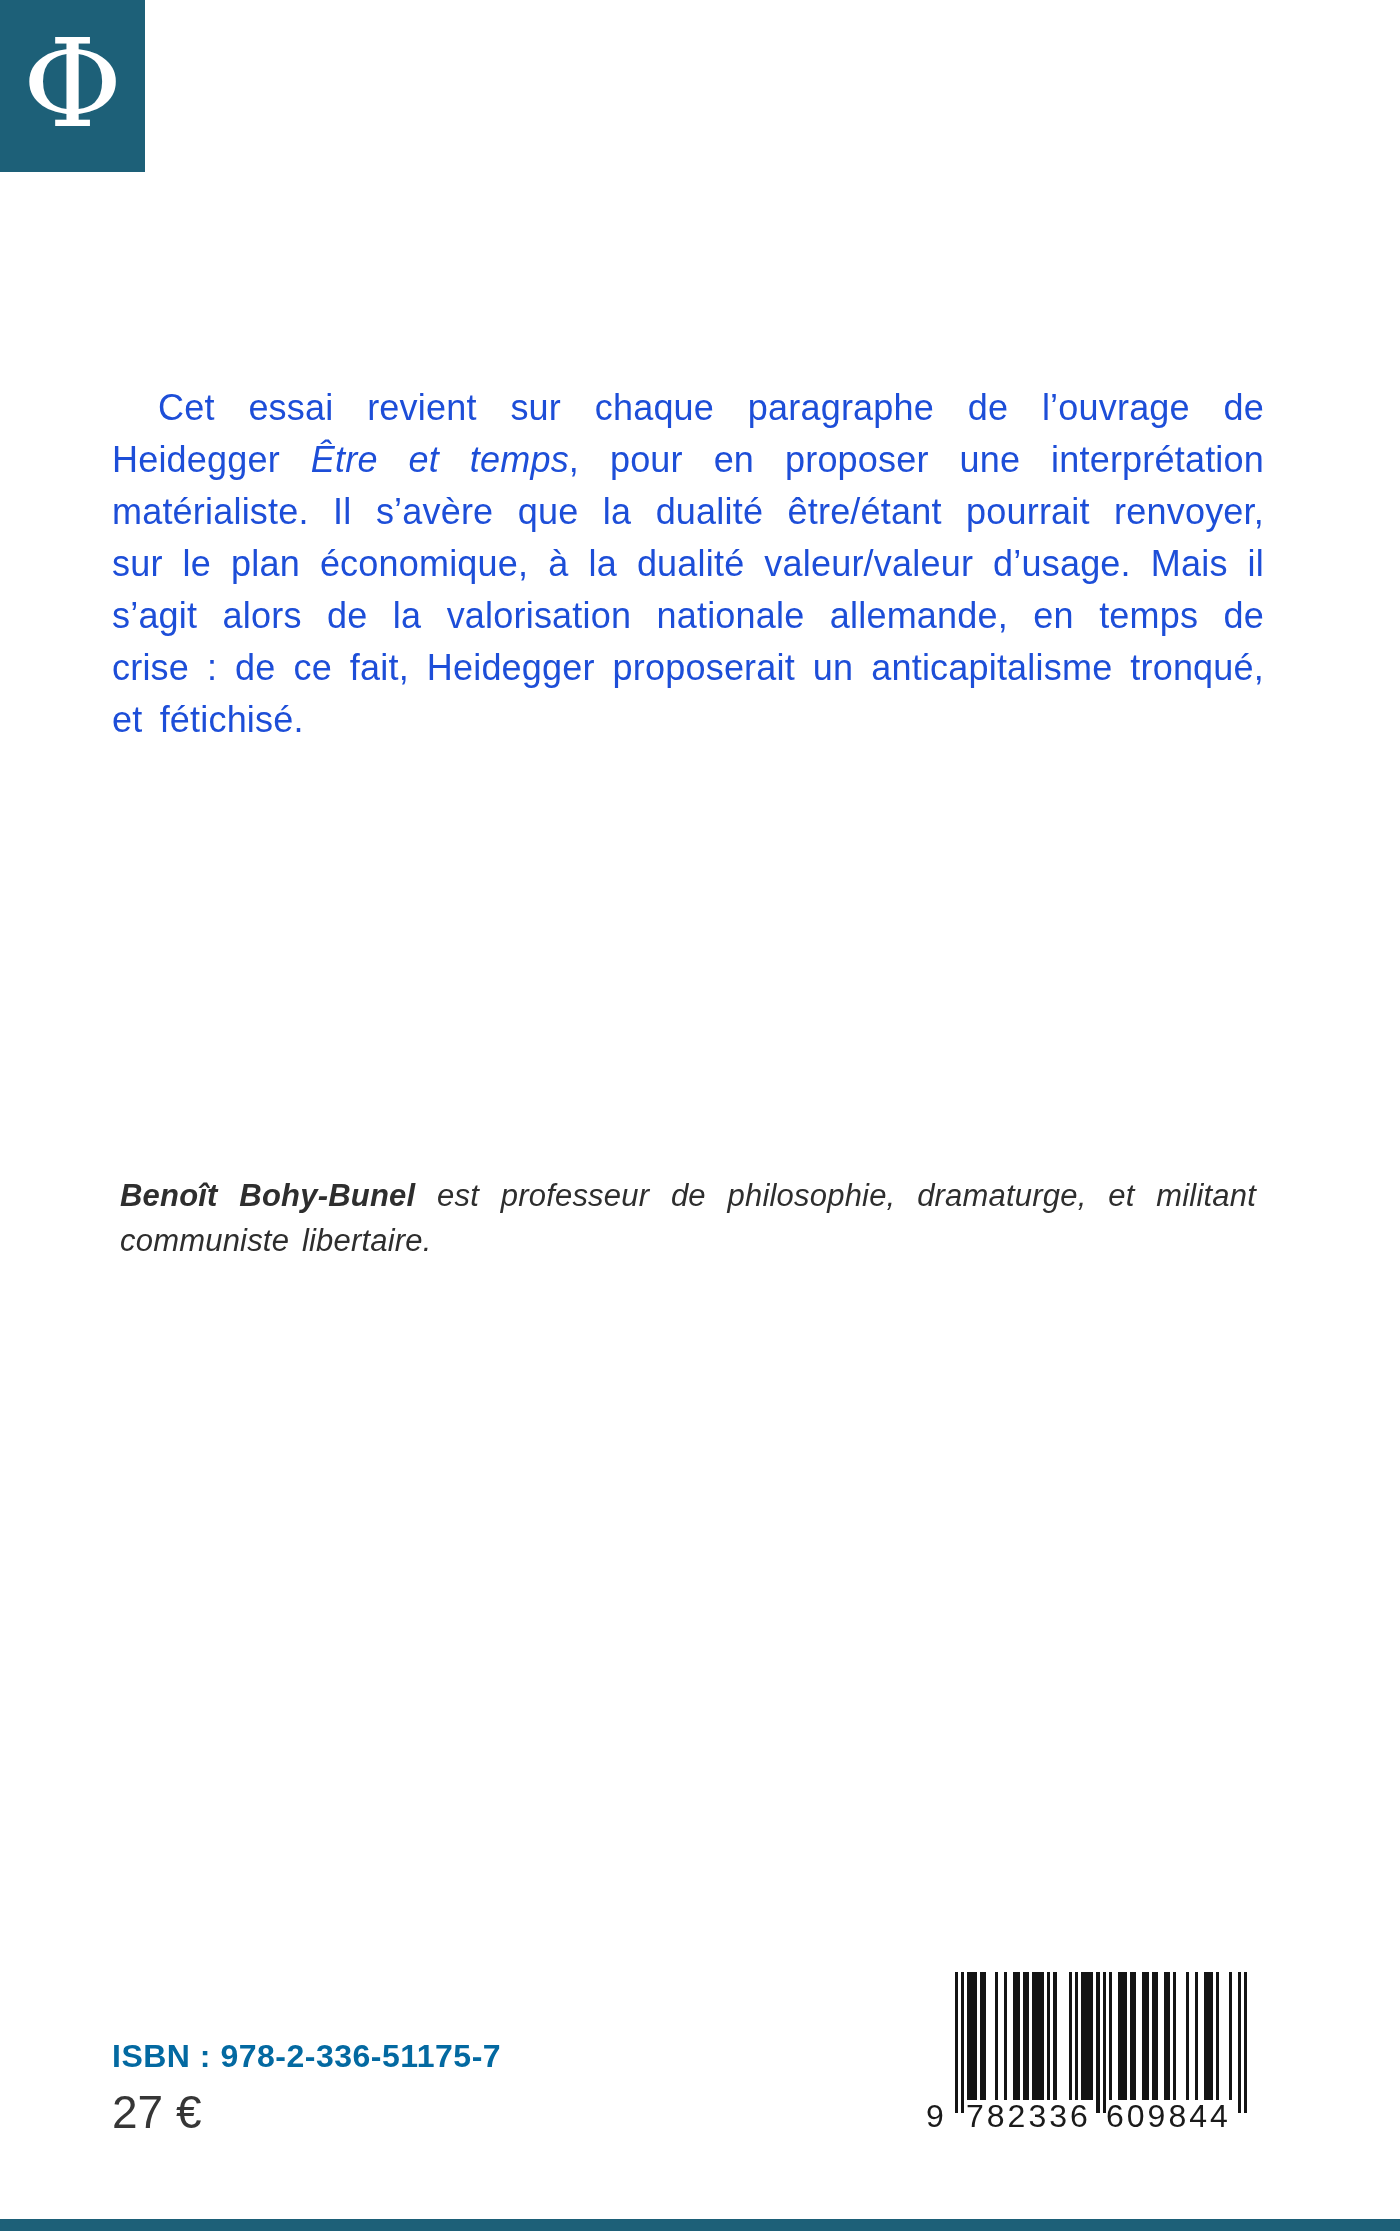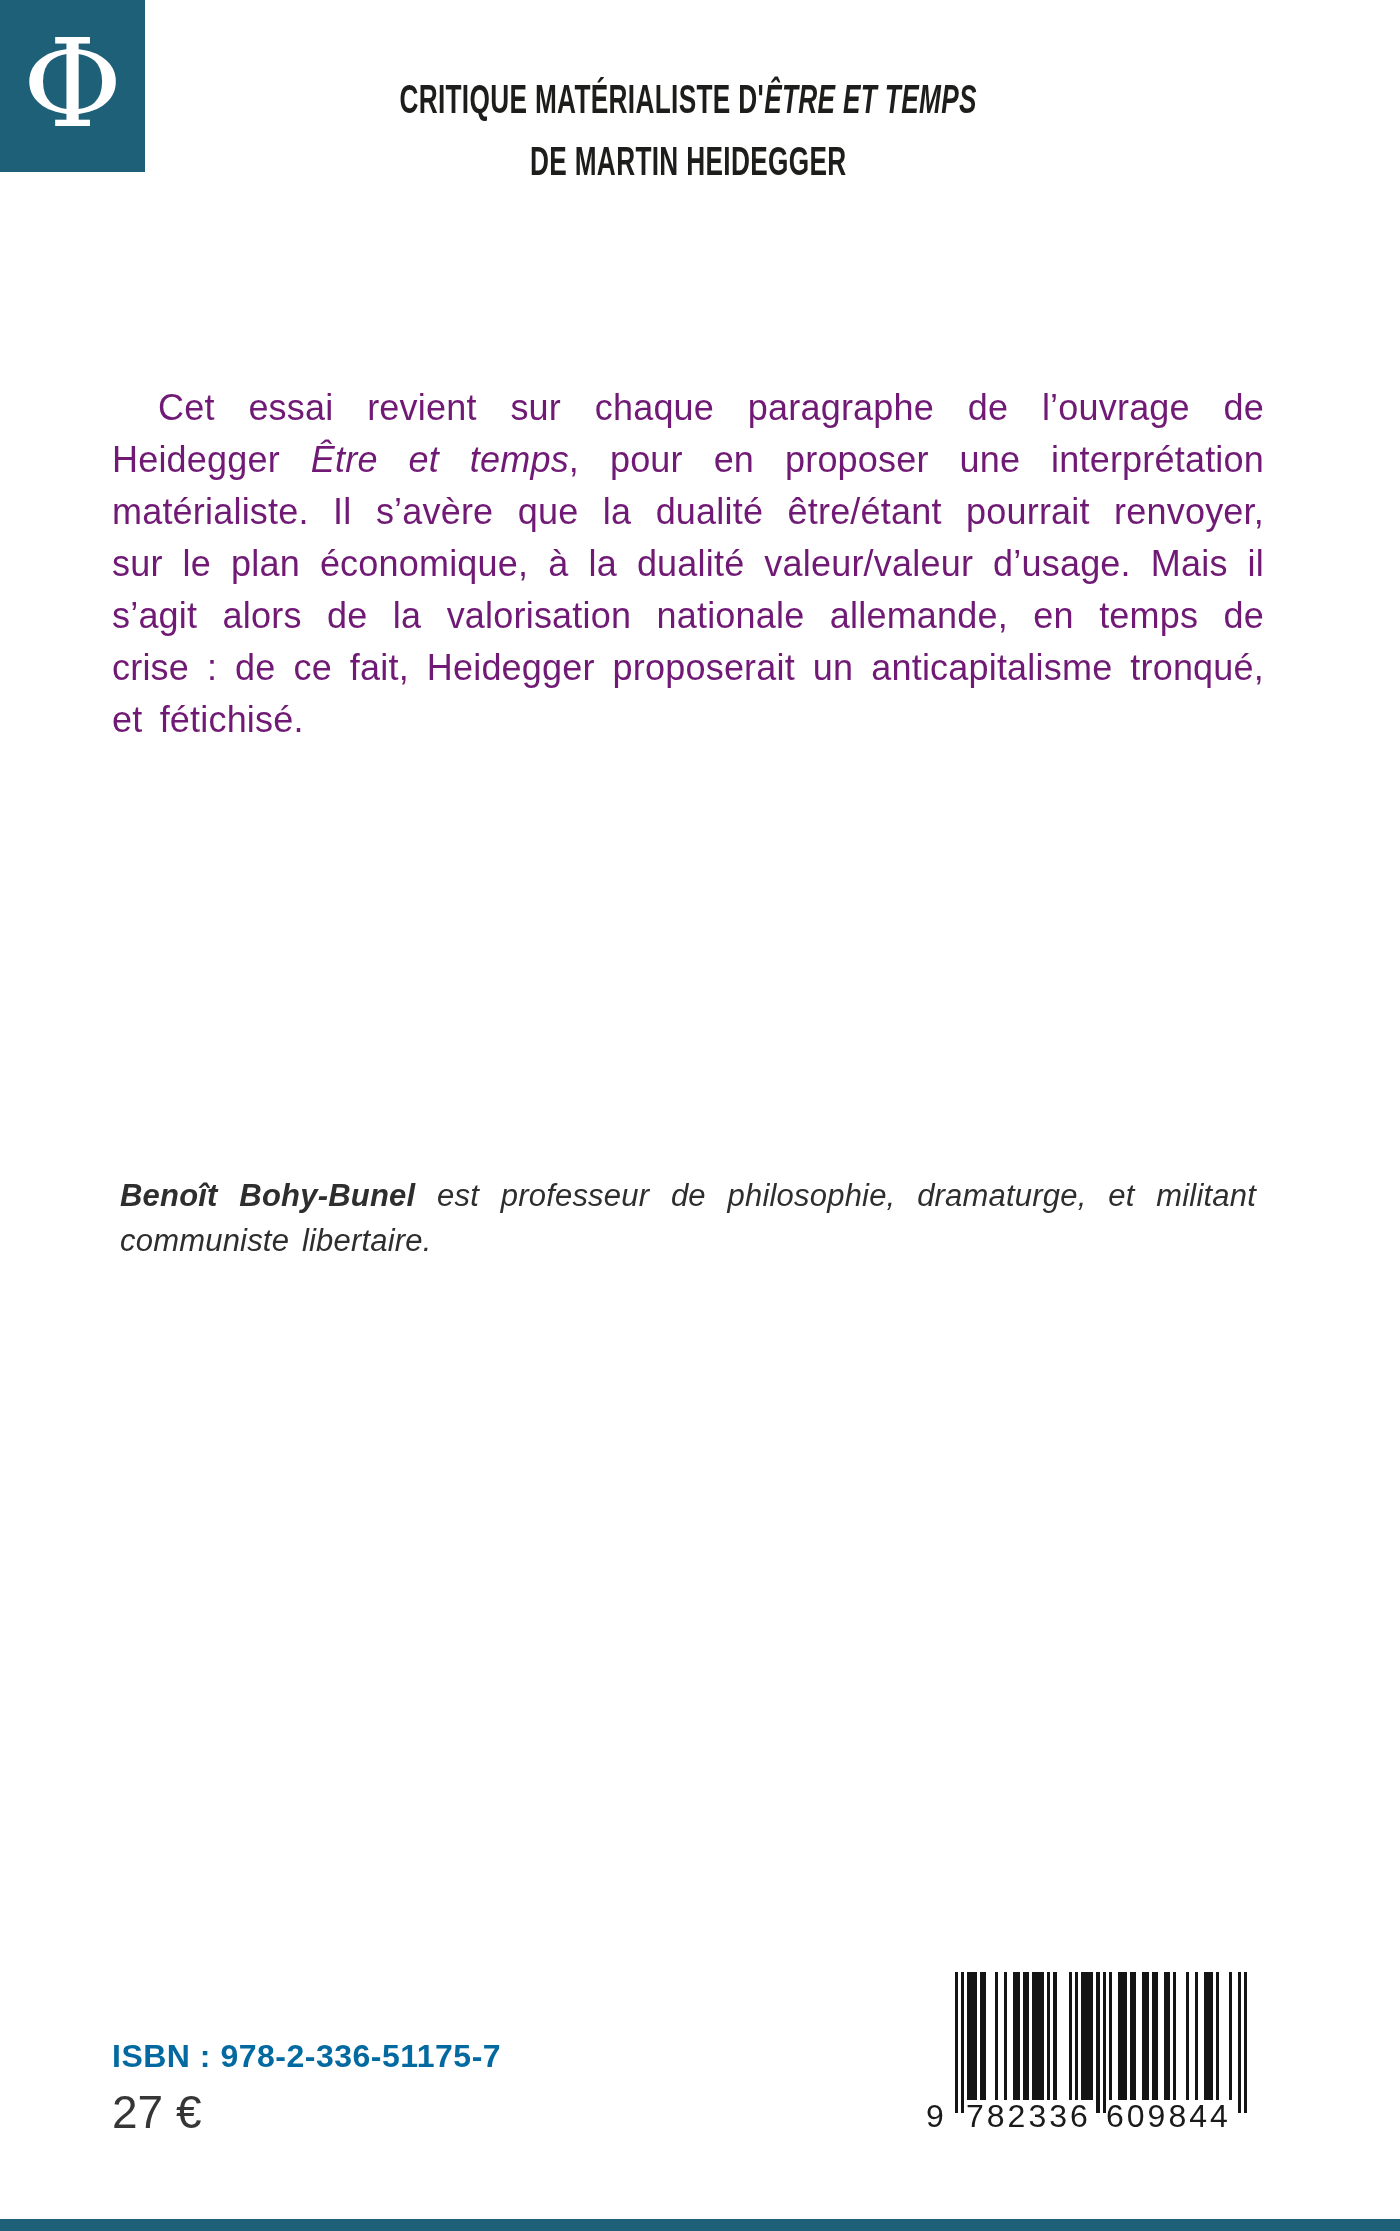--- a/index.html
+++ b/index.html
@@ -38,21 +38,21 @@
   .t-line{display:block;}
   .t-inner{display:inline-block;transform:scaleX(0.8);transform-origin:50% 50%;}
   .t-it{font-style:italic;}
   
   .synopsis{
     position:absolute;left:112px;top:382px;width:1152px;
     font-size:36px;line-height:52px;
     font-weight:300;
     letter-spacing:0.2px;word-spacing:7px;
     text-align:justify;
-    color:#701a75;
+    color:#1d4ed8;
   }
   .synopsis p{margin:0;text-indent:46px;}
   .synopsis em{font-style:italic;}
   
   .bio{
     position:absolute;left:112px;top:1165px;width:1152px;
     font-size:31px;line-height:45px;
     font-style:italic;font-weight:300;
     word-spacing:4px;letter-spacing:0.2px;
     text-align:justify;
@@ -88,24 +88,20 @@
 </style>
 </head>
 <body>
 
 <div class="page">
 
   <div class="logo-square" style="background: rgb(29, 96, 120);">
     <span class="logo-phi">Φ</span>
   </div>
 
-  <div class="title-block">
-    <span class="t-line"><span class="t-inner"><span>CRITIQUE MATÉRIALISTE D'</span><span class="t-it">ÊTRE ET TEMPS</span></span></span>
-    <span class="t-line"><span class="t-inner">DE MARTIN HEIDEGGER</span></span>
-  </div>
 
   <div class="synopsis">
     <p><span>Cet essai revient sur chaque paragraphe de l’ouvrage de Heidegger </span><em>Être et temps</em><span>, pour en proposer une interprétation matérialiste. Il s’avère que la dualité être/étant pourrait renvoyer, sur le plan économique, à la dualité valeur/valeur d’usage. Mais il s’agit alors de la valorisation nationale allemande, en temps de crise : de ce fait, Heidegger proposerait un anticapitalisme tronqué, et fétichisé.</span></p>
   </div>
 
   <div class="bio">
     <p><strong>Benoît Bohy-Bunel</strong><span> est professeur de philosophie, dramaturge, et militant communiste libertaire.</span></p>
   </div>
 
   <div class="isbn">ISBN : 978-2-336-51175-7</div>

